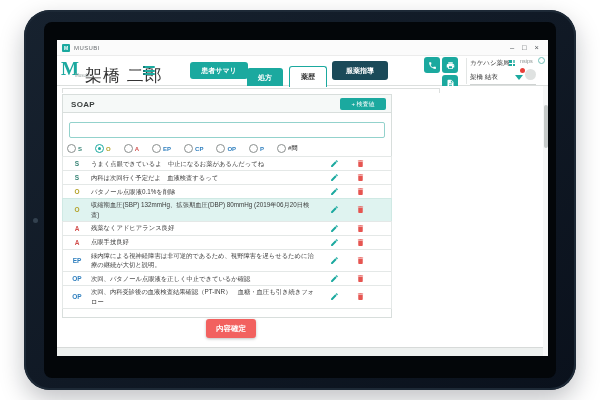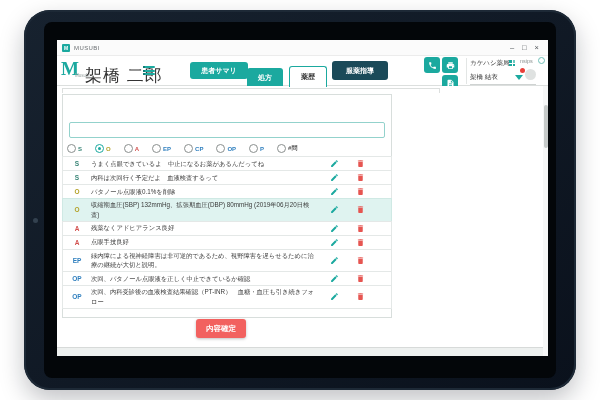--- a/index.html
+++ b/index.html
@@ -84,21 +84,21 @@
 
   .soap-rows{position:absolute;left:-1px;top:62px;width:330px;}
   .soap-row{display:flex;align-items:center;min-height:15px;border:1px solid #e4e8e7;margin-top:-1px;
     background:#fff;padding:1px 0;}
   .soap-row.highlight{background:#dff3f0;border-color:#cfe9e4;}
   .row-label{width:28px;text-align:center;font-size:6.5px;font-weight:bold;flex:none;}
   .row-text{flex:1;font-size:6.3px;color:#3a3a3a;line-height:1.55;padding-right:4px;}
   .cell-edit,.cell-del{width:26px;flex:none;display:flex;justify-content:center;cursor:pointer;}
   .row-pad{width:18px;flex:none;}
 
-  .btn-confirm{left:139px;top:233px;width:50px;height:19px;background:#f2615f;font-size:7.5px;font-weight:bold;
+  .btn-confirm{left:149px;top:233px;width:50px;height:19px;background:#f2615f;font-size:7.5px;font-weight:bold;
     box-shadow:0 1px 3px rgba(0,0,0,.25);}
   .bottom-strip{position:absolute;left:0;top:261px;width:491px;height:9px;background:#edf0ef;border-top:1px solid #d7dad9;}
 
   .scrollbar{position:absolute;left:486px;top:0;width:5px;height:270px;background:#f6f7f7;}
   .scroll-thumb{position:absolute;left:0.5px;top:19px;width:4px;height:43px;background:#c6cac9;border-radius:2px;cursor:grab;}
 </style>
 </head>
 <body>
 
 <div class="tablet">
@@ -163,20 +163,24 @@
         <div class="user-underline"></div>
         <span class="nsips-label">nsips</span>
         <span class="nsips-ring"></span>
         <span class="nsips-circle"></span>
       </div>
 
       <div class="content">
         <div class="partial-row"></div>
 
         <div class="soap-panel">
+          <div class="soap-header">
+            <span class="soap-title">SOAP</span>
+            <span class="btn-add">+ 検査値</span>
+          </div>
           <input class="soap-input" value="" style="">
           <div class="radio-row" id="radio-row">
   <div class="radio-item">
     <span class="radio-circle"></span>
     <span class="radio-label" style="color: rgb(58, 133, 119);">S</span>
   </div>
 
   <div class="radio-item selected">
     <span class="radio-circle"></span>
     <span class="radio-label" style="color: rgb(179, 161, 37);">O</span>

